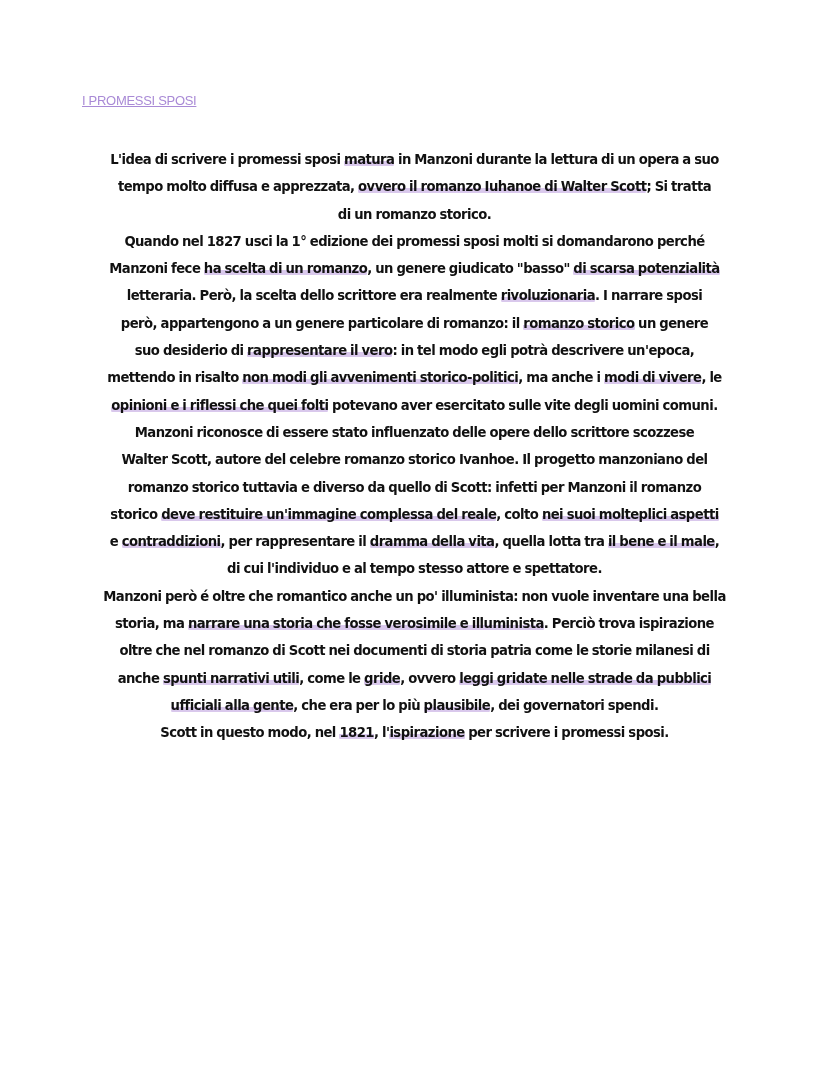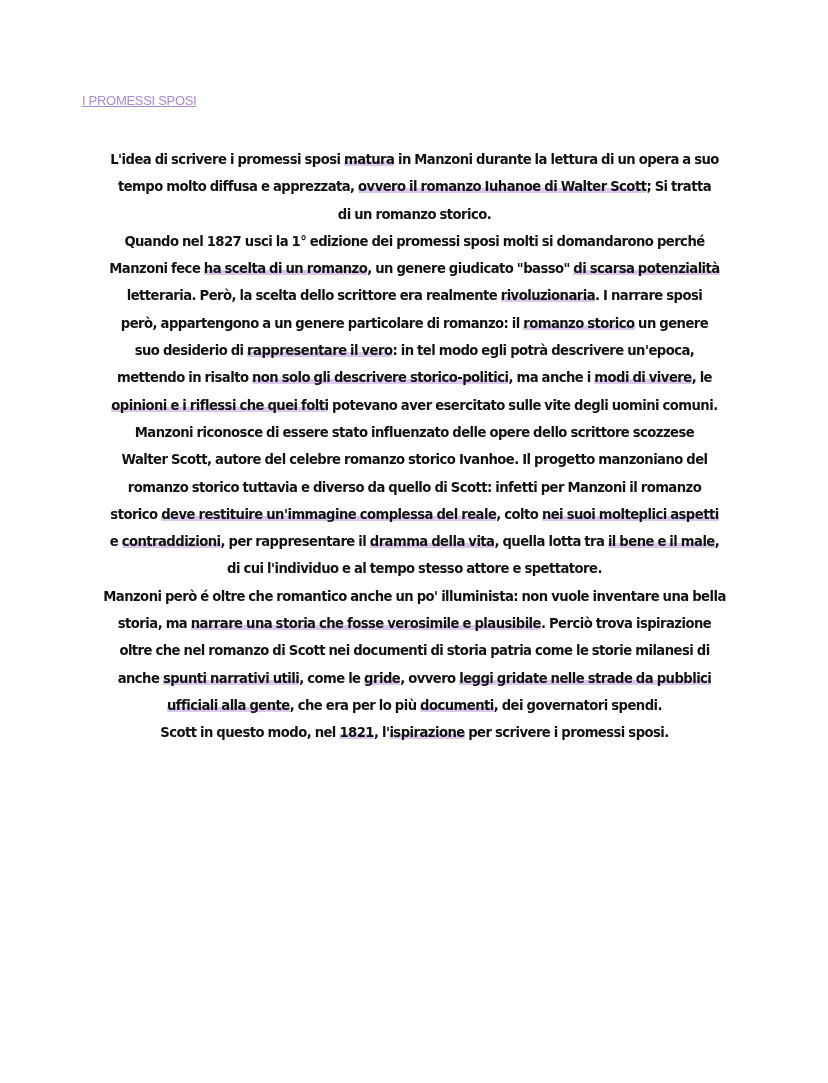--- a/index.html
+++ b/index.html
@@ -36,27 +36,27 @@
 
 <div class="body-text" id="body-text">
     <span class="line"><span>L'idea di scrivere i promessi sposi </span><span class="hl">matura</span><span> in Manzoni durante la lettura di un opera a suo</span></span>
     <span class="line"><span>tempo molto diffusa e apprezzata, </span><span class="hl">ovvero il romanzo  Iuhanoe di Walter Scott</span><span>; Si tratta</span></span>
     <span class="line"><span>di un romanzo storico.</span></span>
     <span class="line"><span>Quando nel 1827 usci la 1° edizione dei promessi sposi molti si domandarono perché</span></span>
     <span class="line"><span>Manzoni fece </span><span class="hl">ha scelta di un romanzo</span><span>, un genere giudicato "basso" </span><span class="hl">di scarsa potenzialità</span></span>
     <span class="line"><span>letteraria. Però, la scelta dello scrittore era realmente </span><span class="hl">rivoluzionaria</span><span>. I narrare sposi</span></span>
     <span class="line"><span>però, appartengono a un genere particolare di romanzo: il </span><span class="hl">romanzo storico</span><span> un genere</span></span>
     <span class="line"><span>suo desiderio di </span><span class="hl">rappresentare il vero</span><span>: in tel modo egli potrà descrivere un'epoca,</span></span>
-    <span class="line"><span>mettendo in risalto </span><span class="hl">non solo gli descrivere storico-politici</span><span>, ma anche i </span><span class="hl">modi di vivere</span><span>, le</span></span>
+    <span class="line"><span>mettendo in risalto </span><span class="hl">non modi gli avvenimenti storico-politici</span><span>, ma anche i </span><span class="hl">modi di vivere</span><span>, le</span></span>
     <span class="line"><span class="hl">opinioni e i riflessi che quei folti</span><span> potevano aver esercitato sulle vite degli uomini comuni.</span></span>
     <span class="line"><span>Manzoni riconosce di essere stato influenzato delle opere dello scrittore scozzese</span></span>
     <span class="line"><span>Walter Scott, autore del celebre romanzo storico Ivanhoe. Il  progetto manzoniano del</span></span>
     <span class="line"><span>romanzo storico tuttavia e diverso da quello di Scott: infetti per Manzoni il romanzo</span></span>
     <span class="line"><span>storico </span><span class="hl">deve restituire un'immagine complessa del reale</span><span>, colto </span><span class="hl">nei suoi molteplici aspetti</span></span>
     <span class="line"><span>e </span><span class="hl">contraddizioni</span><span>, per rappresentare il </span><span class="hl">dramma della vita</span><span>, quella lotta tra </span><span class="hl">il bene e il male</span><span>,</span></span>
     <span class="line"><span>di cui l'individuo e al tempo stesso attore e spettatore.</span></span>
     <span class="line"><span>Manzoni però é oltre che romantico anche un po' illuminista: non vuole inventare una bella</span></span>
-    <span class="line"><span>storia, ma </span><span class="hl">narrare una storia che fosse verosimile e plausibile</span><span>. Perciò trova ispirazione</span></span>
+    <span class="line"><span>storia, ma </span><span class="hl">narrare una storia che fosse verosimile e illuminista</span><span>. Perciò trova ispirazione</span></span>
     <span class="line"><span>oltre che nel romanzo di Scott nei documenti di storia patria come le storie milanesi di</span></span>
     <span class="line"><span>anche </span><span class="hl">spunti narrativi utili</span><span>, come le </span><span class="hl">gride</span><span>, ovvero </span><span class="hl">leggi gridate nelle strade da pubblici</span></span>
-    <span class="line"><span class="hl">ufficiali alla gente</span><span>, che era per lo più </span><span class="hl">documenti</span><span>, dei governatori spendi.</span></span>
+    <span class="line"><span class="hl">ufficiali alla gente</span><span>, che era per lo più </span><span class="hl">plausibile</span><span>, dei governatori spendi.</span></span>
     <span class="line"><span>Scott in questo modo, nel </span><span class="hl">1821</span><span>, l'</span><span class="hl">ispirazione</span><span> per scrivere i promessi sposi.</span></span>
   </div>
 
 </body></html>

